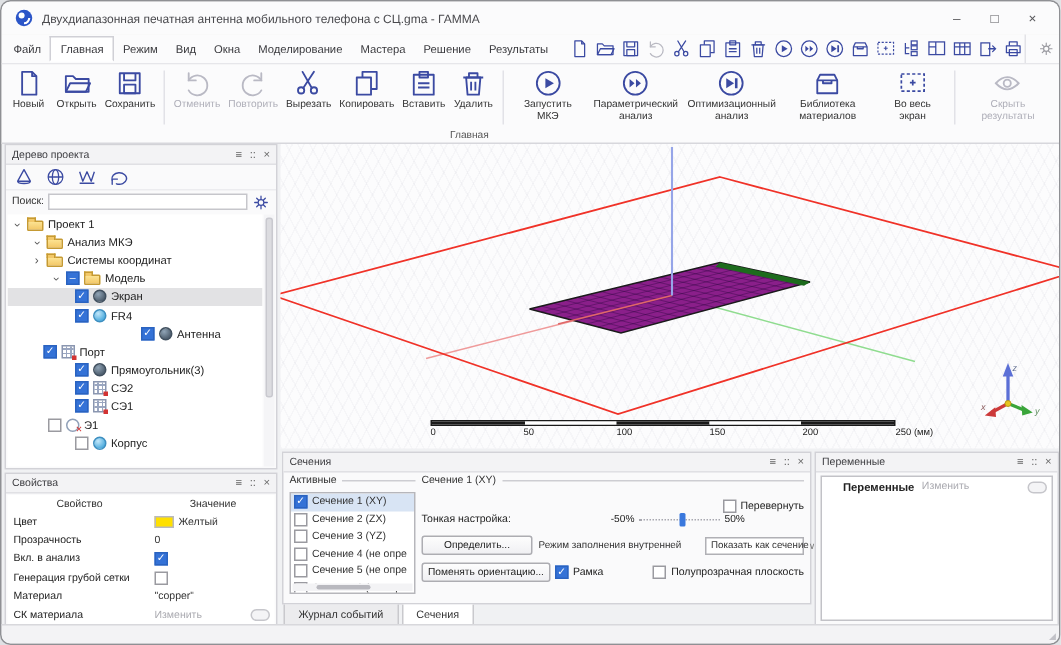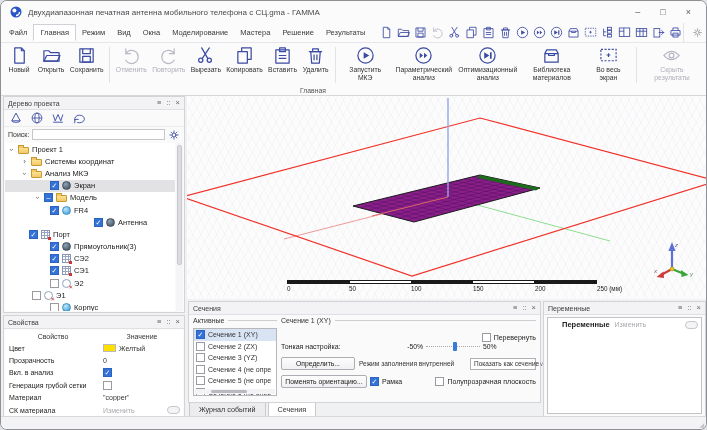--- a/index.html
+++ b/index.html
@@ -526,43 +526,43 @@
         </svg>
     </div>
     <div class="tree">
         <div class="tree-row" style="padding-left: 3px; align-items: center;">
     <span class="exp" data-state="open"></span>
 
     <span class="ti icon-folder"></span>
     <span>Проект 1</span>
   </div>
         <div class="tree-row" style="padding-left: 16px;">
+    <span class="exp" data-state="open"></span>
+
+    <span class="ti icon-folder"></span>
+    <span>Анализ МКЭ</span>
+  </div>
+        <div class="tree-row" style="padding-left: 16px;">
     <span class="exp" data-state="closed"></span>
 
     <span class="ti icon-folder"></span>
     <span>Системы координат</span>
   </div>
-        <div class="tree-row" style="padding-left: 16px;">
+        <div class="tree-row" style="padding-left: 29px;">
     <span class="exp" data-state="open"></span>
-
+    <span class="cb" data-state="mixed"></span>
     <span class="ti icon-folder"></span>
-    <span>Анализ МКЭ</span>
+    <span>Модель</span>
   </div>
         <div class="tree-row selected" style="padding-left: 42px;">
     <span class="exp" data-state="none"></span>
     <span class="cb" data-state="on"></span>
     <span class="ti icon-sphere-dark"></span>
     <span>Экран</span>
   </div>
-        <div class="tree-row" style="padding-left: 29px;">
-    <span class="exp" data-state="open"></span>
-    <span class="cb" data-state="mixed"></span>
-    <span class="ti icon-folder"></span>
-    <span>Модель</span>
-  </div>
         <div class="tree-row" style="padding-left: 42px;">
     <span class="exp" data-state="none"></span>
     <span class="cb" data-state="on"></span>
     <span class="ti icon-sphere-blue"></span>
     <span>FR4</span>
   </div>
         <div class="tree-row" style="padding-left: 42px; margin-left: 44px;">
     <span class="exp" data-state="none"></span>
     <span class="cb" data-state="on"></span>
     <span class="ti icon-sphere-dark"></span>
@@ -584,26 +584,20 @@
     <span class="exp" data-state="none"></span>
     <span class="cb" data-state="on"></span>
     <span class="ti icon-port"></span>
     <span>СЭ2</span>
   </div>
         <div class="tree-row" style="padding-left: 42px;">
     <span class="exp" data-state="none"></span>
     <span class="cb" data-state="on"></span>
     <span class="ti icon-port"></span>
     <span>СЭ1</span>
-  </div>
-        <div class="tree-row" style="padding-left: 42px;">
-    <span class="exp" data-state="none"></span>
-    <span class="cb" data-state="off"></span>
-    <span class="ti icon-circle-x"></span>
-    <span>Э2</span>
   </div>
         <div class="tree-row" style="padding-left: 24px;">
     <span class="exp" data-state="none"></span>
     <span class="cb" data-state="off"></span>
     <span class="ti icon-circle-x"></span>
     <span>Э1</span>
   </div>
         <div class="tree-row" style="padding-left: 42px;">
     <span class="exp" data-state="none"></span>
     <span class="cb" data-state="off"></span>

